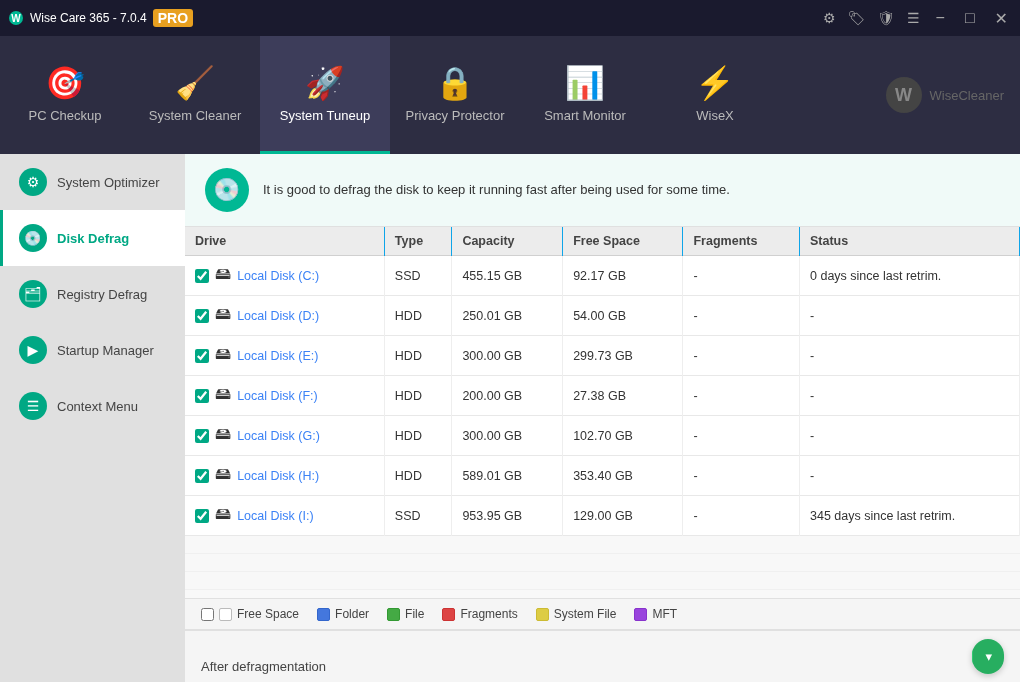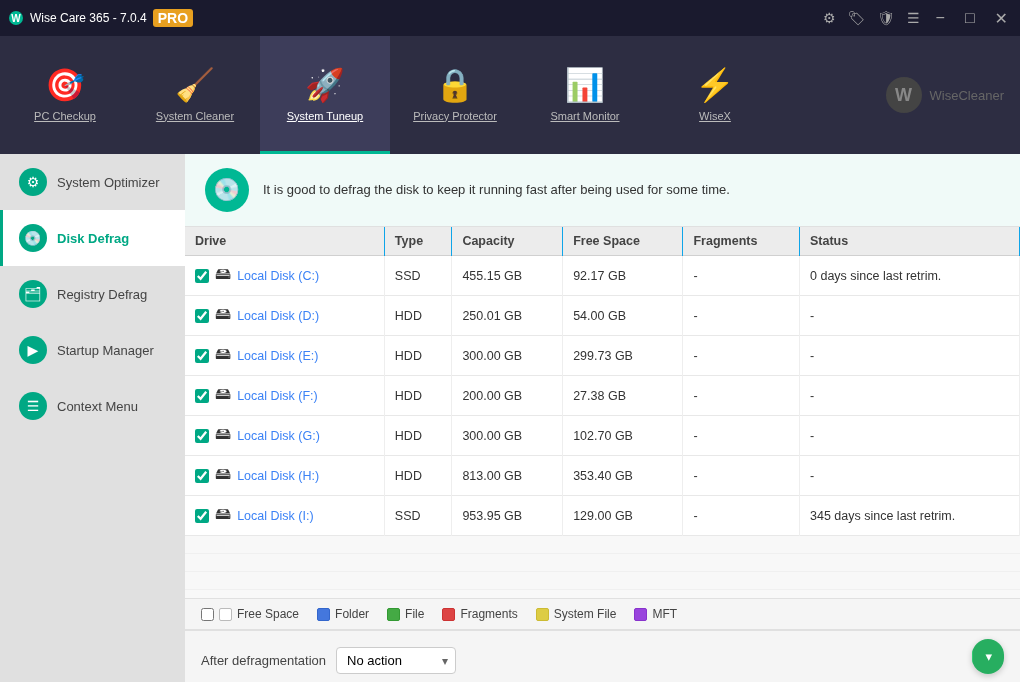--- a/index.html
+++ b/index.html
@@ -48,21 +48,21 @@
       padding: 10px 0;
       border-bottom: 3px solid transparent;
       transition: background 0.2s;
     }
     .nav-tab.active {
       background: #3d3d5a;
       color: #fff;
       border-bottom: 3px solid #00b894;
     }
     .nav-tab-icon { font-size: 32px; }
-    .nav-tab-label { font-size: 11px; text-align: center; text-decoration: underline; }
+    .nav-tab-label { font-size: 13px; text-align: center; }
     .nav-tab-spacer { flex: 1; }
     .wisecleaner-logo {
       display: flex;
       align-items: center;
       gap: 8px;
       color: #666;
       padding-right: 16px;
       font-size: 13px;
     }
     .wisecleaner-logo-circle {
@@ -458,21 +458,21 @@
               </tr>
               <tr>
                 <td>
     <div class="drive-cell">
       <input type="checkbox" class="checkbox-small" checked="" style="">
       <span style="font-size:16px;">🖴</span>
       <span class="drive-name">Local Disk (H:)</span>
     </div>
   </td>
                 <td>HDD</td>
-                <td>813.00 GB</td>
+                <td>589.01 GB</td>
                 <td>353.40 GB</td>
                 <td>-</td>
                 <td>-</td>
               </tr>
               <tr>
                 <td>
     <div class="drive-cell">
       <input type="checkbox" class="checkbox-small" checked="" style="">
       <span style="font-size:16px;">🖴</span>
       <span class="drive-name">Local Disk (I:)</span>
@@ -514,28 +514,20 @@
       </div>
       <div class="legend-item">
         <div class="legend-box" style="background:#9944dd;border-color:#8833cc;"></div>
         <span>MFT</span>
       </div>
     </div>
 
     <div class="bottom-bar">
       <div class="after-defrag">
         <span>After defragmentation</span>
-        <div class="select-wrapper">
-          <select class="select-box">
-            <option value="no-action">No action</option>
-            <option value="shutdown">Shutdown</option>
-            <option value="restart">Restart</option>
-            <option value="sleep">Sleep</option>
-          </select>
-        </div>
       </div>
       <div class="smart-optimize-btn">
         <button class="smart-optimize-arrow">▾</button>
       </div>
     </div>
 
   </div>
 </div>
 
 </body></html>

